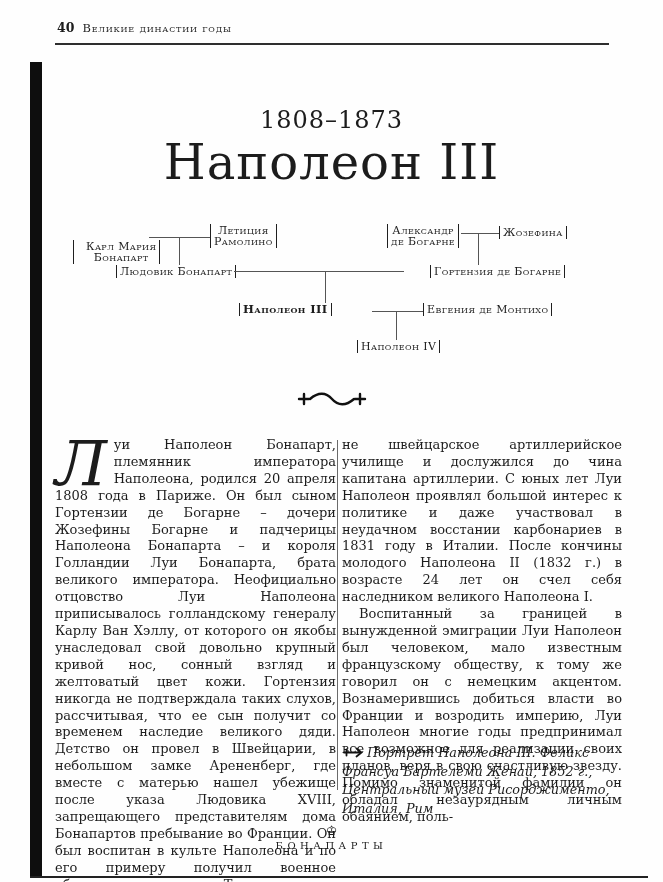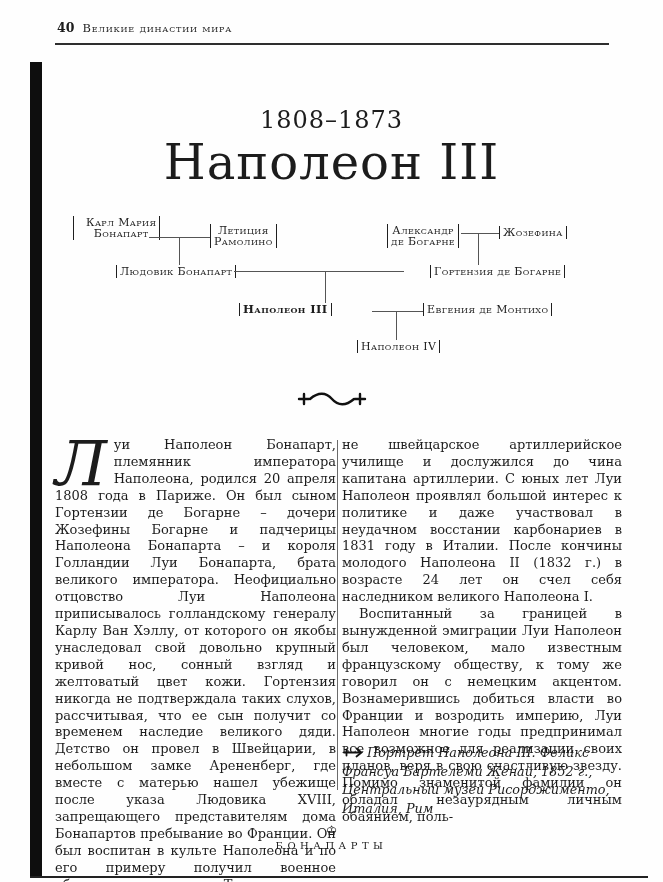--- a/index.html
+++ b/index.html
@@ -60,32 +60,32 @@
   .crown{display:block;font-family:"DejaVu Sans","Liberation Sans",sans-serif;font-size:13px;line-height:14px;}
   .dynasty{display:block;font-size:10px;letter-spacing:4.5px;margin-top:2px;}
 </style>
 </head>
 <body>
 
 <div class="page">
 
   <div class="running-head">
     <span class="page-num">40</span>
-    <span class="running-title">Великие династии мира</span>
+    <span class="running-title">Великие династии годы</span>
   </div>
   <div class="head-rule"></div>
 
   <div class="edge-bar"></div>
   <div class="bottom-rule"></div>
 
   <div class="title-years">1808–1873</div>
   <div class="title-name">Наполеон III</div>
 
   <div>
-    <div class="tnode" style="left:73px;top:216px;padding-left:12px;">
+    <div class="tnode" style="left:73px;top:240px;padding-left:12px;">
       <span>Карл Мария</span>
       <span>Бонапарт</span>
     </div>
     <div class="tnode" style="left:210px;top:224px;">
       <span>Летиция</span>
       <span>Рамолино</span>
     </div>
     <div class="tnode" style="left:116px;top:265px;">
       <span>Людовик Бонапарт</span>
     </div>

